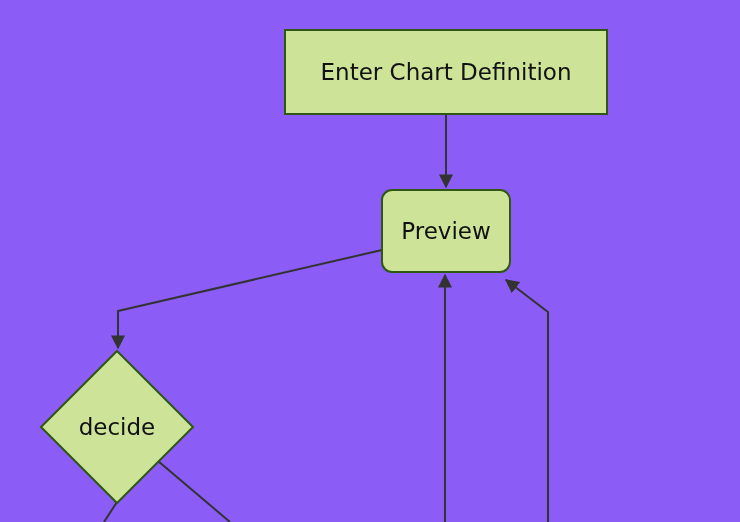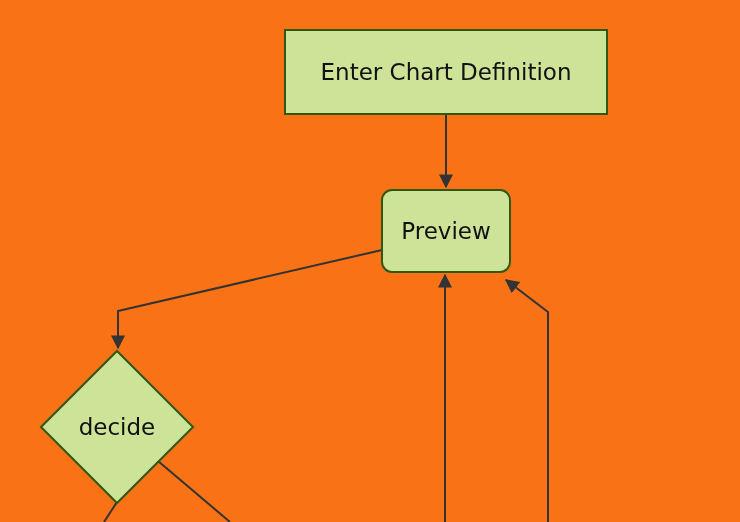--- a/index.html
+++ b/index.html
@@ -28,21 +28,21 @@
   .node-label {
     font-family: "DejaVu Sans", "Liberation Sans", sans-serif;
     font-size: 23px;
     text-anchor: middle;
     dominant-baseline: central;
   }
 </style>
 </head>
 <body>
 
-<div class="canvas" style="background: #f97316;">
+<div class="canvas" style="background: #8b5cf6;">
   <svg id="diagram" width="740" height="522" viewBox="0 0 740 522" xmlns="http://www.w3.org/2000/svg">
     <defs>
       <marker id="arrowhead" viewBox="0 0 10 10" refX="9" refY="5" markerWidth="14" markerHeight="14" markerUnits="userSpaceOnUse" orient="auto">
         <path d="M 0 0 L 10 5 L 0 10 Z" fill="#333333"></path>
       </marker>
     </defs>
     <g id="edges-layer">
         <polyline points="446,115 446,187" class="edge-line" stroke="#333333" marker-end="url(#arrowhead)"></polyline>
         <polyline points="382,250 118,311 118,348" class="edge-line" stroke="#333333" marker-end="url(#arrowhead)"></polyline>
         <polyline points="117,502 104,522" class="edge-line" stroke="#333333"></polyline>

